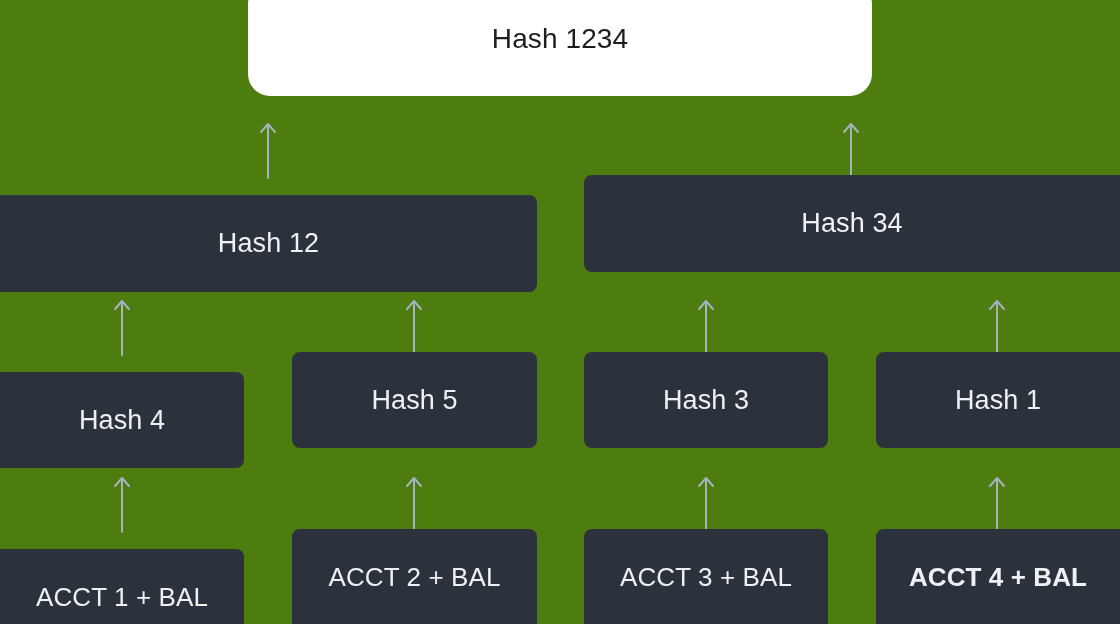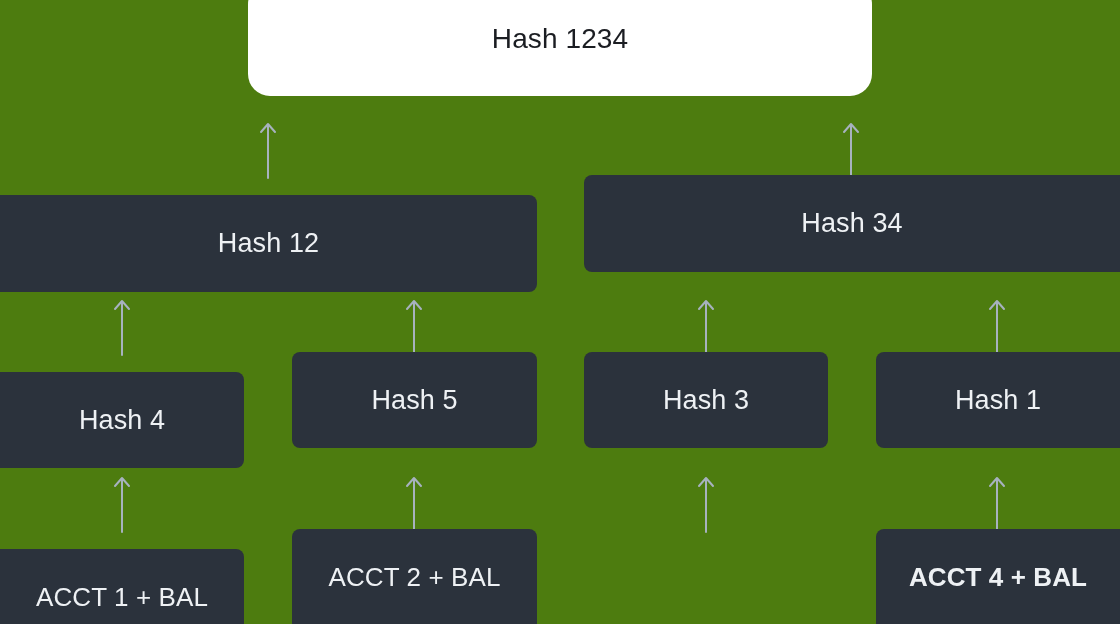--- a/index.html
+++ b/index.html
@@ -150,16 +150,17 @@
 
   <svg class="arrow" style="left:984px; top:474px; width:26px; height:58px;" viewBox="0 0 26 58">
     <line x1="13" y1="58" x2="13" y2="5"></line>
     <polyline points="6,12 13,4 20,12"></polyline>
   </svg>
 
   <div class="node leaf clip-left clip-bottom" style="left:0px; top:529px; width:244px; height:96px;">ACCT 1 + BAL</div>
 
   <div class="node leaf clip-bottom" style="left:292px; top:529px; width:245px; height:96px;">ACCT 2 + BAL</div>
 
+  <div class="node leaf clip-bottom" style="left:584px; top:529px; width:244px; height:96px;">ACCT 3 + BAL</div>
 
   <div class="node leaf clip-right clip-bottom" style="left:876px; top:529px; width:244px; height:96px;font-weight:bold;">ACCT 4 + BAL</div>
 
 </div>
 
 </body></html>

